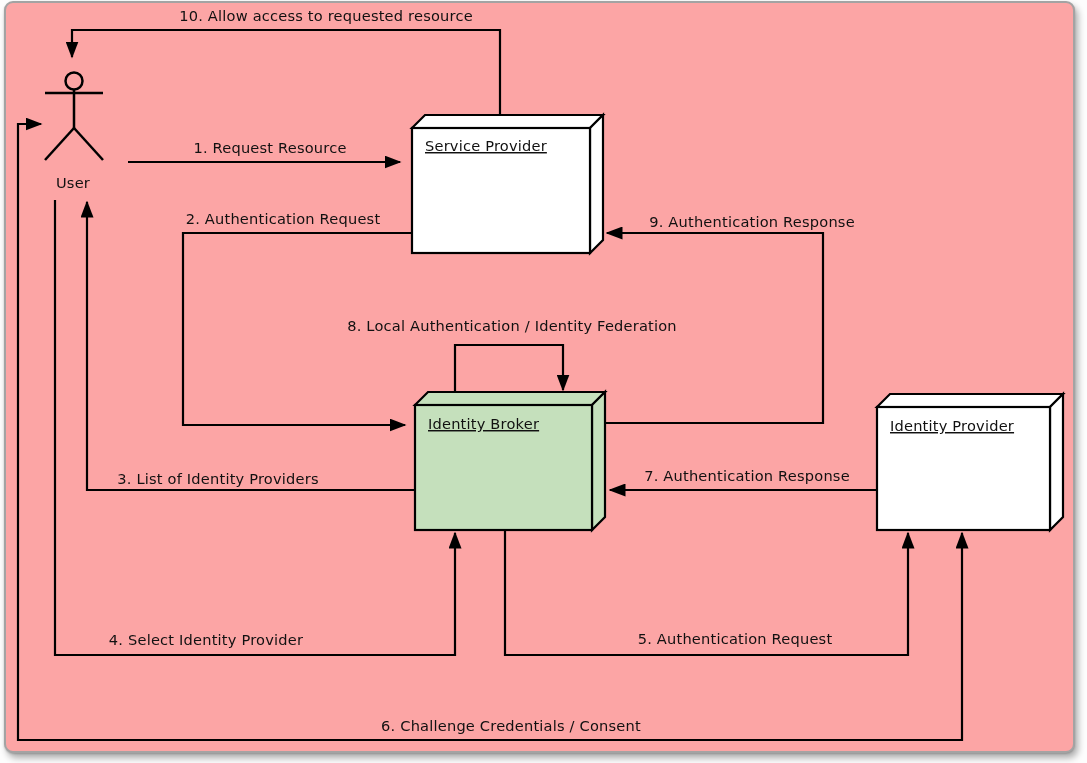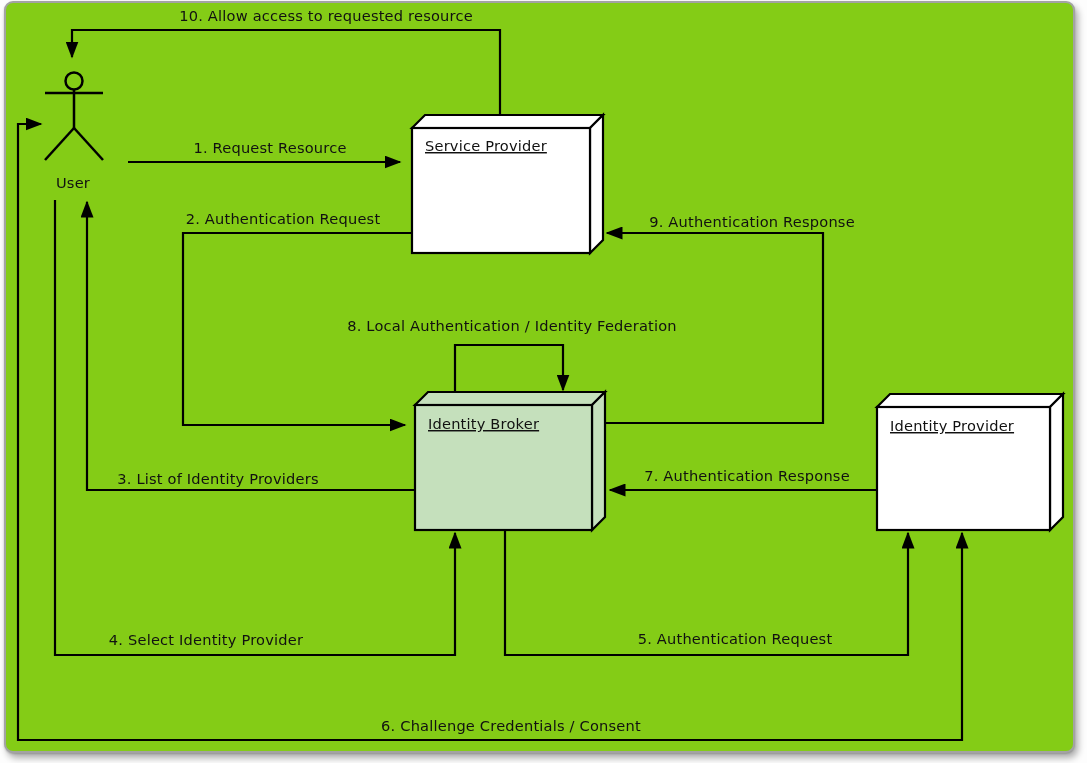--- a/index.html
+++ b/index.html
@@ -12,21 +12,21 @@
   }
   .frame {
     position: absolute;
     left: 4px;
     top: 1px;
     width: 1071px;
     height: 752px;
     box-sizing: border-box;
     border: 2px solid #a3a3a3;
     border-radius: 9px;
-    background: #84cc16;
+    background: #fca5a5;
     box-shadow: 3px 5px 7px rgba(0,0,0,0.32), 0 1px 2px rgba(0,0,0,0.18);
     overflow: hidden;
   }
   svg.diagram {
     position: absolute;
     left: -6px;
     top: -3px;
     width: 1087px;
     height: 763px;
   }

